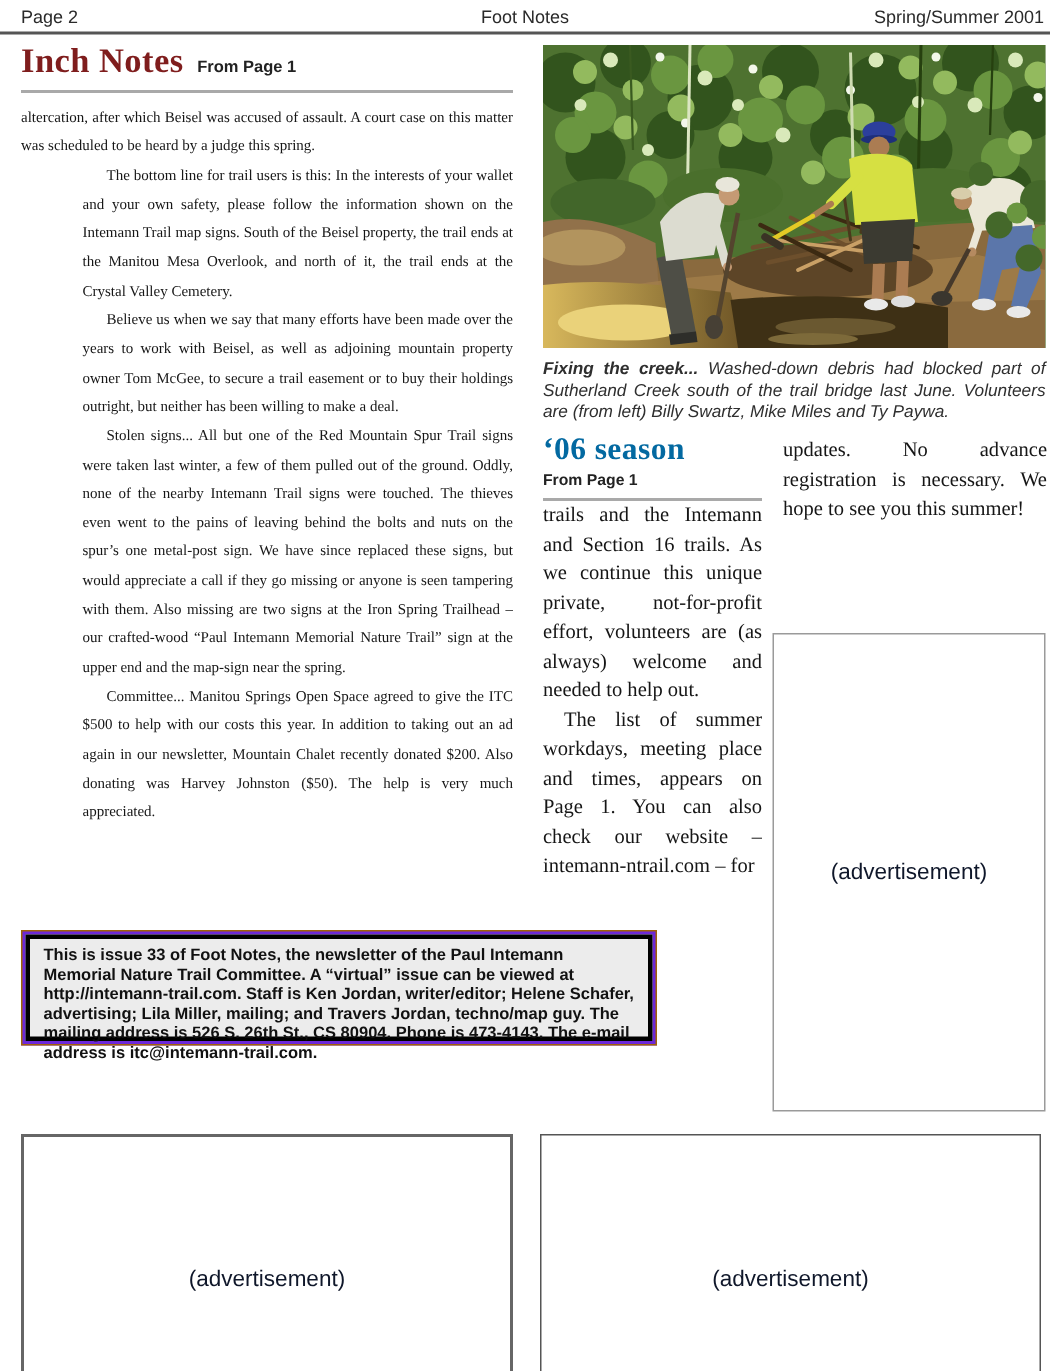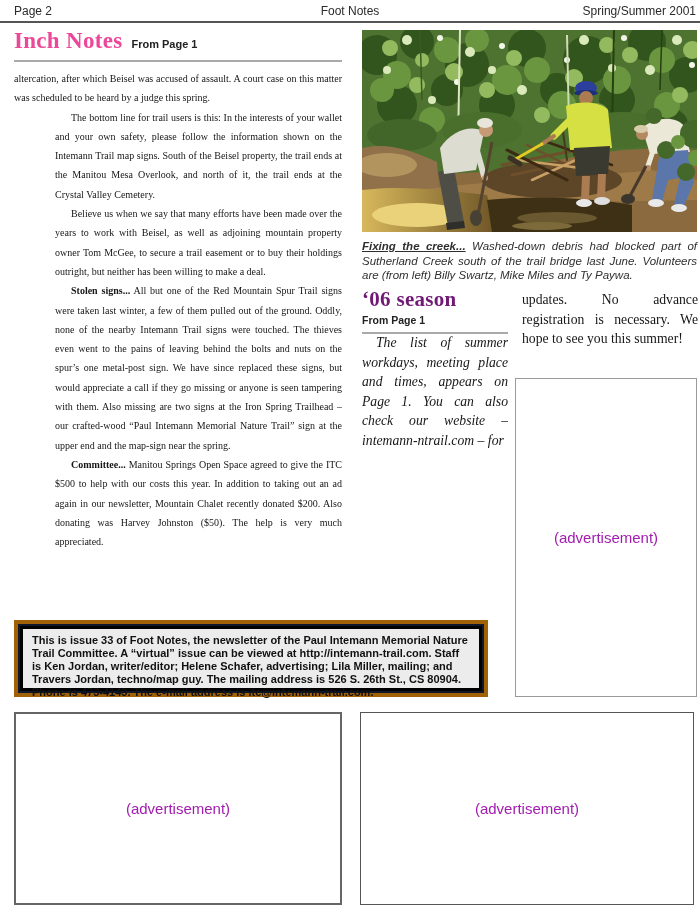--- a/index.html
+++ b/index.html
@@ -10,57 +10,57 @@
   .runhead{position:absolute;top:0;left:0;width:700px;height:21px;
            border-bottom:2px solid #555;}
   .runhead span{position:absolute;top:4px;font:12px "Liberation Sans",sans-serif;color:#2a2a2a;}
   .rh-left{left:14px;text-align:right;}
   .rh-center{left:0;width:700px;text-align:center;}
   .rh-right{right:4px;}
 
   
   .inch{position:absolute;left:14px;top:28px;width:328px;height:592px;overflow:hidden;}
   .art-head{display:flex;align-items:baseline;gap:9px;}
-  .art-head h1{margin:0;font:bold 23px "Liberation Serif",serif;letter-spacing:.3px;color:#ec4899;}
+  .art-head h1{margin:0;font:bold 23px "Liberation Serif",serif;letter-spacing:.3px;color:#7f1d1d;}
   .art-head .frompage{font:bold 11px "Liberation Sans",sans-serif;color:#222;}
   .hrule{border:0;border-top:2px solid #a9a9a9;margin:6px 0 7px;}
   .bodytext p{margin:0;font-size:10px;line-height:19.3px;text-align:justify;}
   .bodytext p.ind{text-indent:16px;margin-left:41px;}
-  .lead{font-weight:bold;}
-
-  
-  .issuebox{position:absolute;left:14px;top:620px;width:474px;height:77px;
-            border:4px solid #a16207;padding:2px;box-sizing:border-box;background:#0f172a;}
+  .lead{font-weight:normal;}
+
+  
+  .issuebox{position:absolute;left:14px;top:620px;width:424px;height:77px;
+            border:1px solid #a16207;padding:2px;box-sizing:border-box;background:#6d28d9;}
   .issuebox .inner{height:100%;box-sizing:border-box;border:3px solid #000;
                    background:#ececec;padding:5px 9px;}
   .issuebox p{margin:0;font:bold 11px/13px "Liberation Sans",sans-serif;color:#111;}
 
   
   .photo{position:absolute;left:362px;top:30px;width:335px;height:202px;overflow:hidden;background:#4e7230;}
   .photo svg{display:block;}
 
   .caption{position:absolute;left:362px;top:239px;width:335px;
            font:italic 11.5px/14.6px "Liberation Sans",sans-serif;
            text-align:justify;color:#2f2f2f;}
-  .caption .lead{font-weight:bold;text-decoration:underline;}
+  .caption .lead{font-weight:bold;}
 
   
   .season-head{position:absolute;left:362px;top:287px;width:146px;}
-  .season-head h2{margin:0;font:bold 21px "Liberation Serif",serif;letter-spacing:.3px;color:#701a75;}
+  .season-head h2{margin:0;font:bold 21px "Liberation Serif",serif;letter-spacing:.3px;color:#0369a1;}
   .season-head .frompage{display:block;margin-top:2px;font:bold 10.5px "Liberation Sans",sans-serif;color:#222;}
   .season-head .hrule{margin:6px 0 0;}
   .season-col1{position:absolute;left:362px;top:333px;width:146px;height:300px;overflow:hidden;}
   .season-col2{position:absolute;left:522px;top:290px;width:176px;height:84px;overflow:hidden;font-family:Liberation Serif, serif;}
   .season-col1 p,.season-col2 p{margin:0;font-size:13.7px;line-height:19.5px;text-align:justify;}
-  .season-col1 p.ind{text-indent:14px;font-style:italic;}
+  .season-col1 p.ind{text-indent:14px;}
 
   
   .ad{position:absolute;box-sizing:border-box;background:#fff;
       display:flex;align-items:center;justify-content:center;
-      font:15px "Liberation Sans",sans-serif;color:#a21caf;}
+      font:15px "Liberation Sans",sans-serif;color:#0f172a;margin-top:44px;}
   .ad-right{left:515px;top:378px;width:182px;height:319px;border:1px solid #9a9a9a;}
   .ad-bl{left:14px;top:712px;width:328px;height:193px;border:2px solid #666;}
   .ad-br{left:360px;top:712px;width:334px;height:193px;border:1px solid #555;}
 </style>
 </head>
 <body>
 
 <div class="page">
 
   <div class="runhead">
@@ -242,20 +242,21 @@
   <div class="caption">
     <span class="lead">Fixing the creek...</span><span> Washed-down debris had blocked part of Sutherland Creek south of the trail bridge last June. Volunteers are (from left) Billy Swartz, Mike Miles and Ty Paywa.</span>
   </div>
 
   <section class="season-head">
     <h2>‘06 season</h2>
     <span class="frompage">From Page 1</span>
     <hr class="hrule">
   </section>
   <div class="season-col1">
+    <p><span>trails and the Intemann and Section 16 trails. As we continue this unique private, not-for-profit effort, volunteers are (as always) welcome and needed to help out.</span></p>
     <p class="ind"><span>The list of summer workdays, meeting place and times, appears on Page 1. You can also check our website – intemann-ntrail.com – for</span></p>
   </div>
   <div class="season-col2">
     <p><span>updates. No advance registration is necessary. We hope to see you this summer!</span></p>
   </div>
 
   <div class="ad ad-right">
     <span>(advertisement)</span>
   </div>
   <div class="ad ad-bl">

